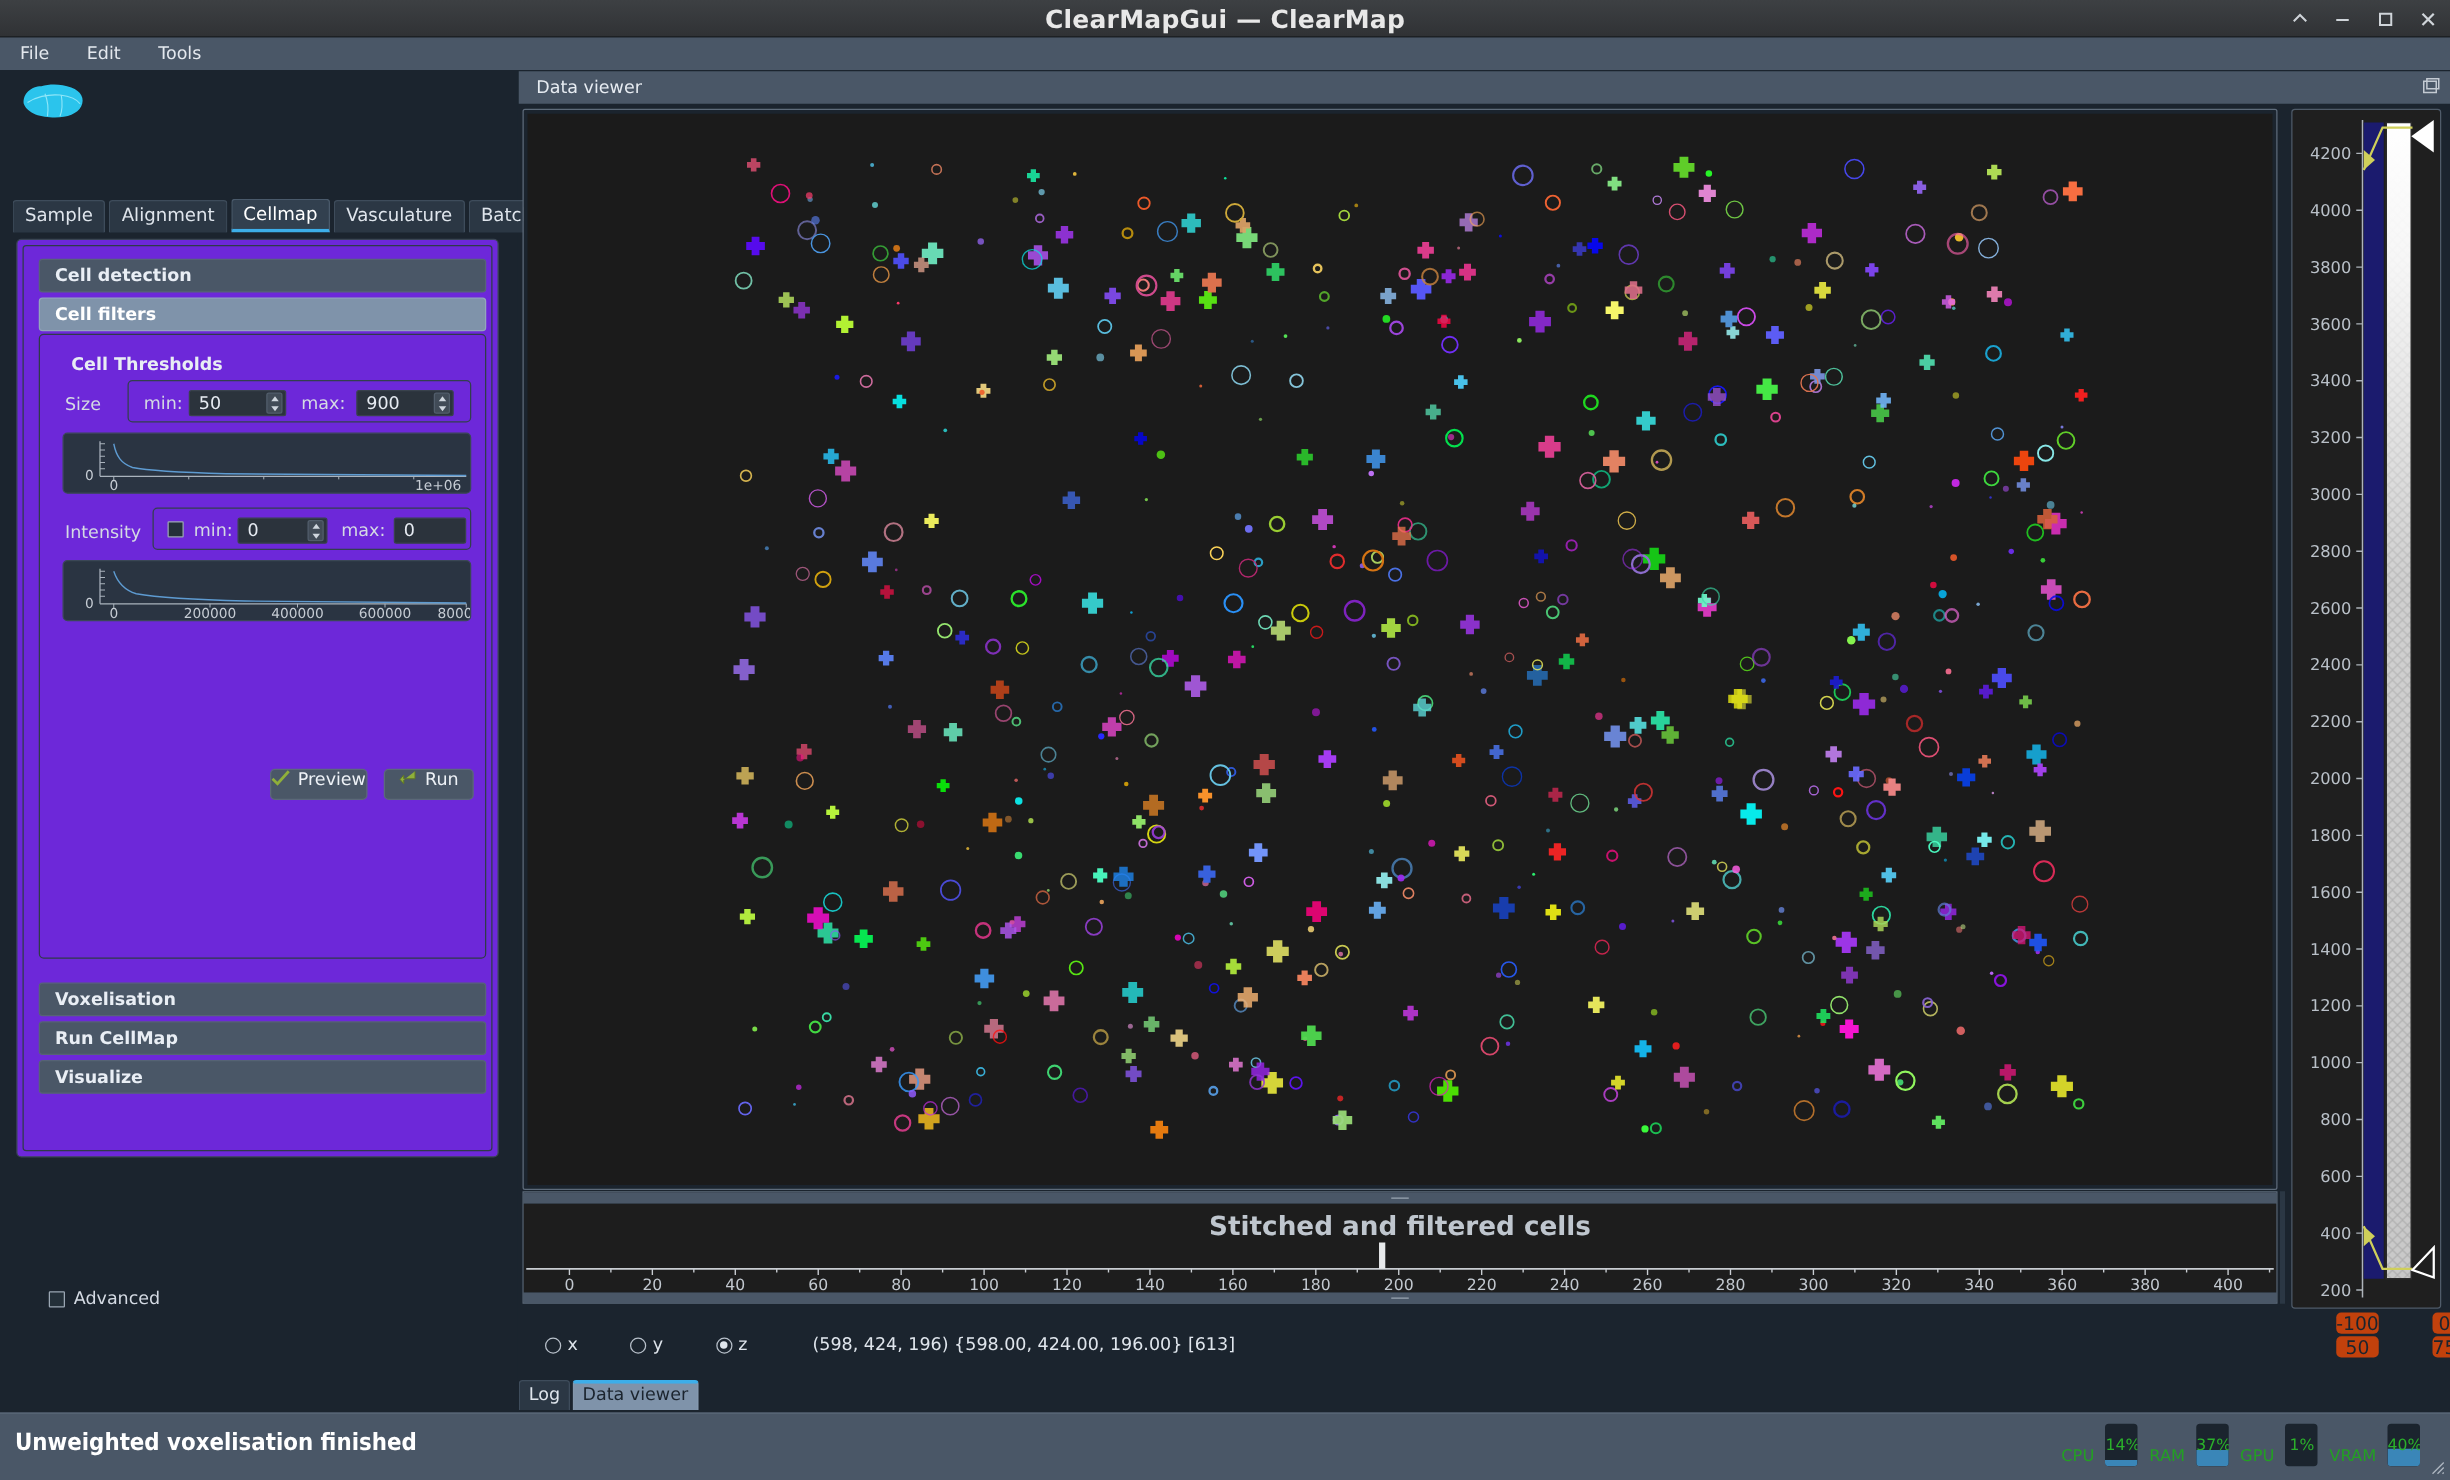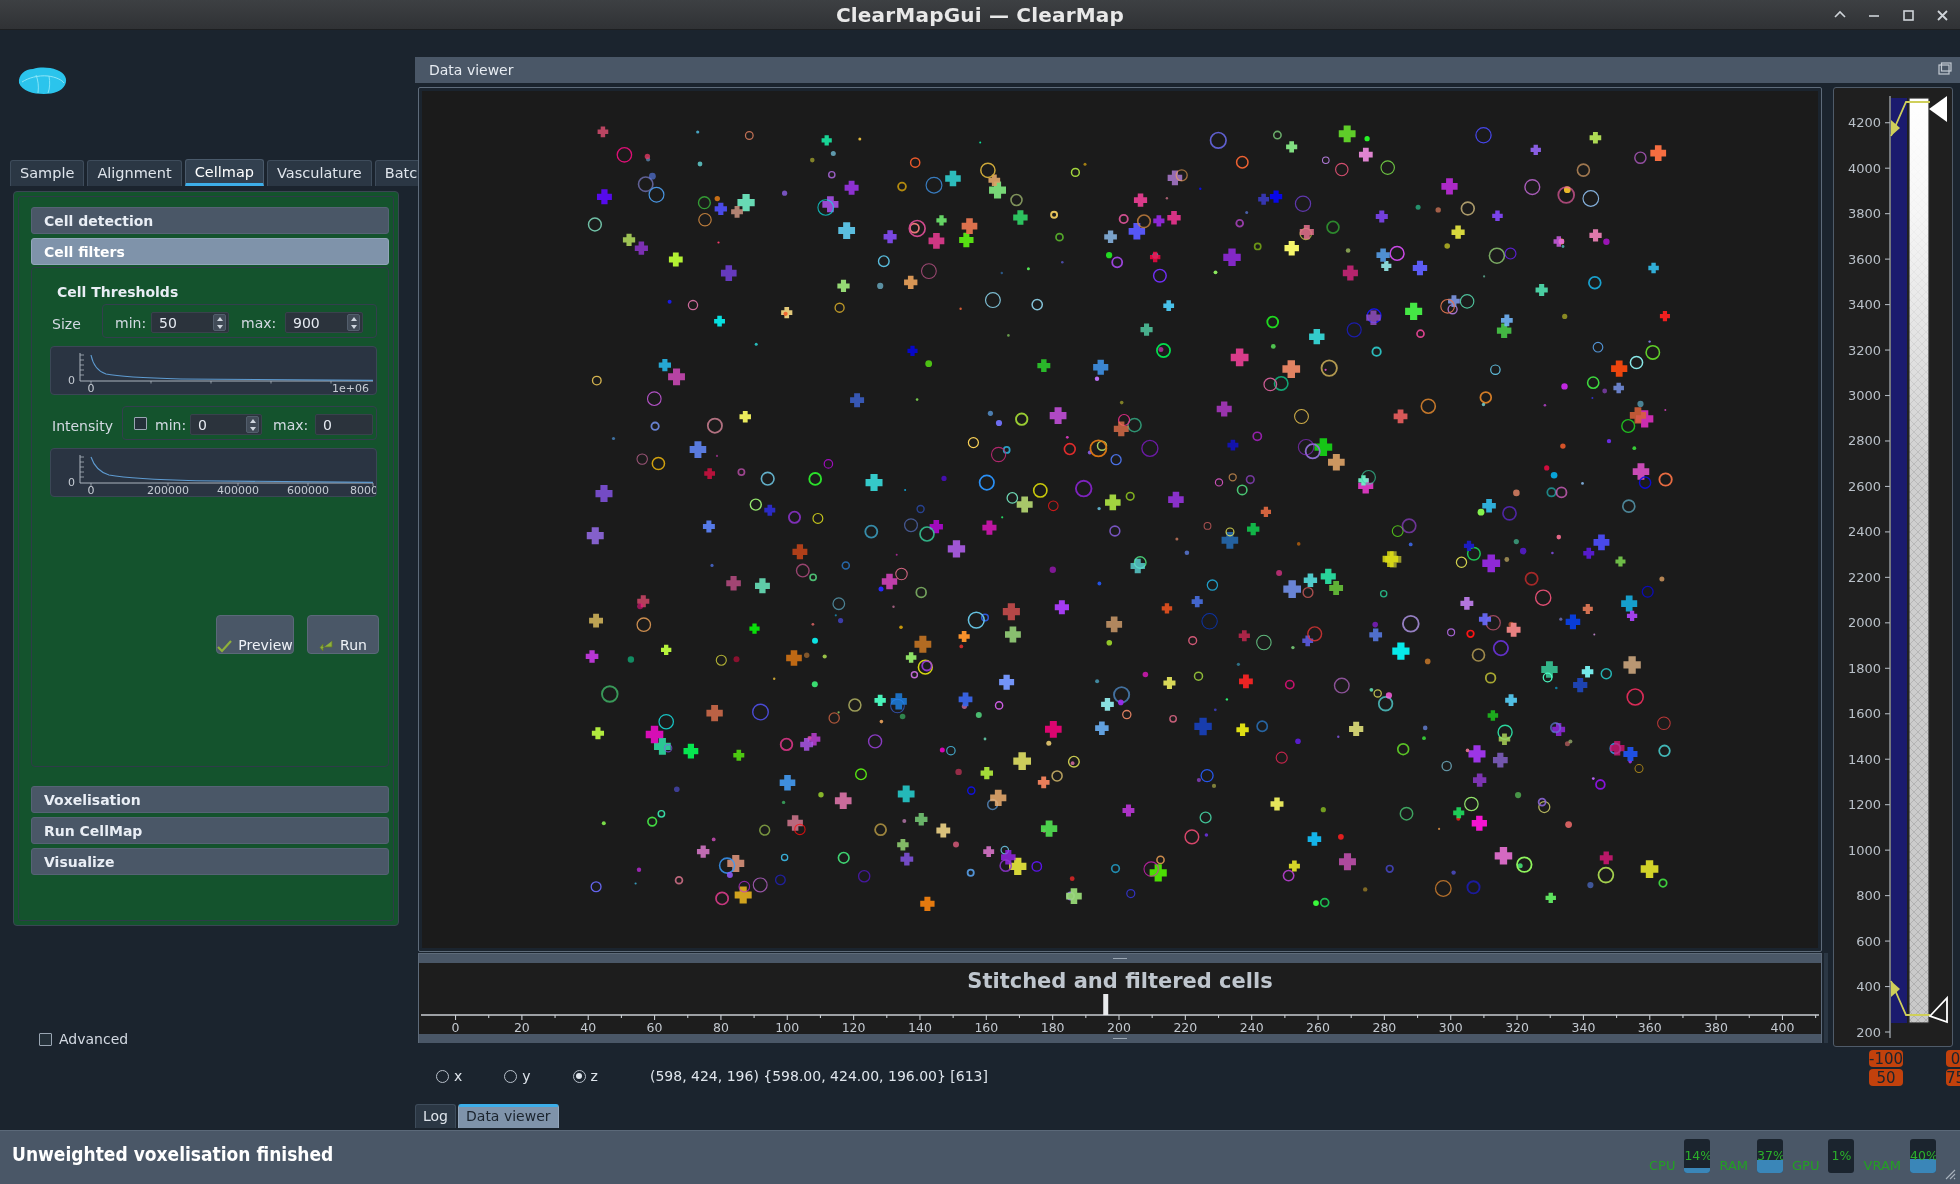--- a/index.html
+++ b/index.html
@@ -52,21 +52,21 @@
     color: #dfe5ec; font-size: 14.5px; padding: 4px 9px 5px 9px;
     border-radius: 3px 3px 0 0; cursor: pointer; white-space: nowrap;
   }
   .tabstrip .tab.active {
     background: #32404f; color: #ffffff; border-color: #4a5a6b;
     border-bottom: 3px solid #3daee9; padding-bottom: 3px;
   }
 
   .panelbox {
     position: absolute; left: 13px; top: 135px; width: 386px; height: 735px;
-    background: #14532d; border: 1px solid #3a4654; border-radius: 4px;
+    background: #6d28d9; border: 1px solid #3a4654; border-radius: 4px;
   }
   .panelbox-inner {
     position: absolute; left: 4px; top: 4px; width: 376px; height: 725px;
     border: 1px solid #2f3b48; border-radius: 3px;
   }
 
   .section-header {
     position: absolute; left: 12px; width: 358px; height: 27px;
     background: #4a5767; border: 1px solid #566375; border-radius: 3px;
     display: flex; align-items: center; padding-left: 12px;
@@ -109,23 +109,23 @@
     width: 13px; height: 13px; border: 1px solid #9aa6b3;
     background: #243039; border-radius: 1px; display: inline-block;
   }
 
   .histbox {
     position: absolute; background: #2a3442; border: 1px solid #3b4756; border-radius: 4px;
   }
   .histbox svg { display: block; }
 
   .btn {
-    position: absolute; height: 39px; background: #4a5767;
+    position: absolute; height: 25px; background: #4a5767;
     border: 1px solid #5b6979; border-radius: 4px;
-    display: flex; align-items: flex-end; justify-content: center; gap: 6px;
+    display: flex; align-items: flex-start; justify-content: center; gap: 6px;
     font-size: 14px; color: #eef2f7; cursor: pointer;
   }
 
   
   .viewer-title {
     position: absolute; left: 415px; top: 57px; width: 1545px; height: 26px;
     background: #4a5767; display: flex; align-items: center; padding-left: 14px;
     font-size: 14px; color: #e7ecf2;
   }
   .viewer-title .float-icon { position: absolute; right: 8px; top: 5px; }
@@ -239,20 +239,25 @@
           </svg>
       </div>
       <div class="tb-btn">
         <svg width="16" height="16" viewBox="0 0 16 16">
             <path d="M4 4 L13 13 M13 4 L4 13" stroke="#cfd4d9" stroke-width="1.8"></path>
           </svg>
       </div>
     </div>
   </div>
 
+  <div class="menubar">
+    <div class="mi">File</div>
+    <div class="mi">Edit</div>
+    <div class="mi">Tools</div>
+  </div>
 
   <div class="leftpane">
 
     <div class="logo-row">
       <svg class="brainlogo" viewBox="0 0 54 34">
         <path d="M3 19 C2 11 9 5 17 5 C24 3 33 3 41 6 C49 9 52 15 49 21 C46 27 38 30 28 30 C17 30 6 27 3 19 Z" fill="#2bc4ec"></path>
         <path d="M6 18 C12 14 22 11 32 12 C40 13 46 16 48 19" stroke="#8fe6f8" stroke-width="1" fill="none"></path>
         <path d="M20 11 C22 16 23 22 22 29" stroke="#8fe6f8" stroke-width="0.9" fill="none"></path>
         <path d="M33 12 C34 18 34 24 32 29" stroke="#8fe6f8" stroke-width="0.9" fill="none"></path>
       </svg>

